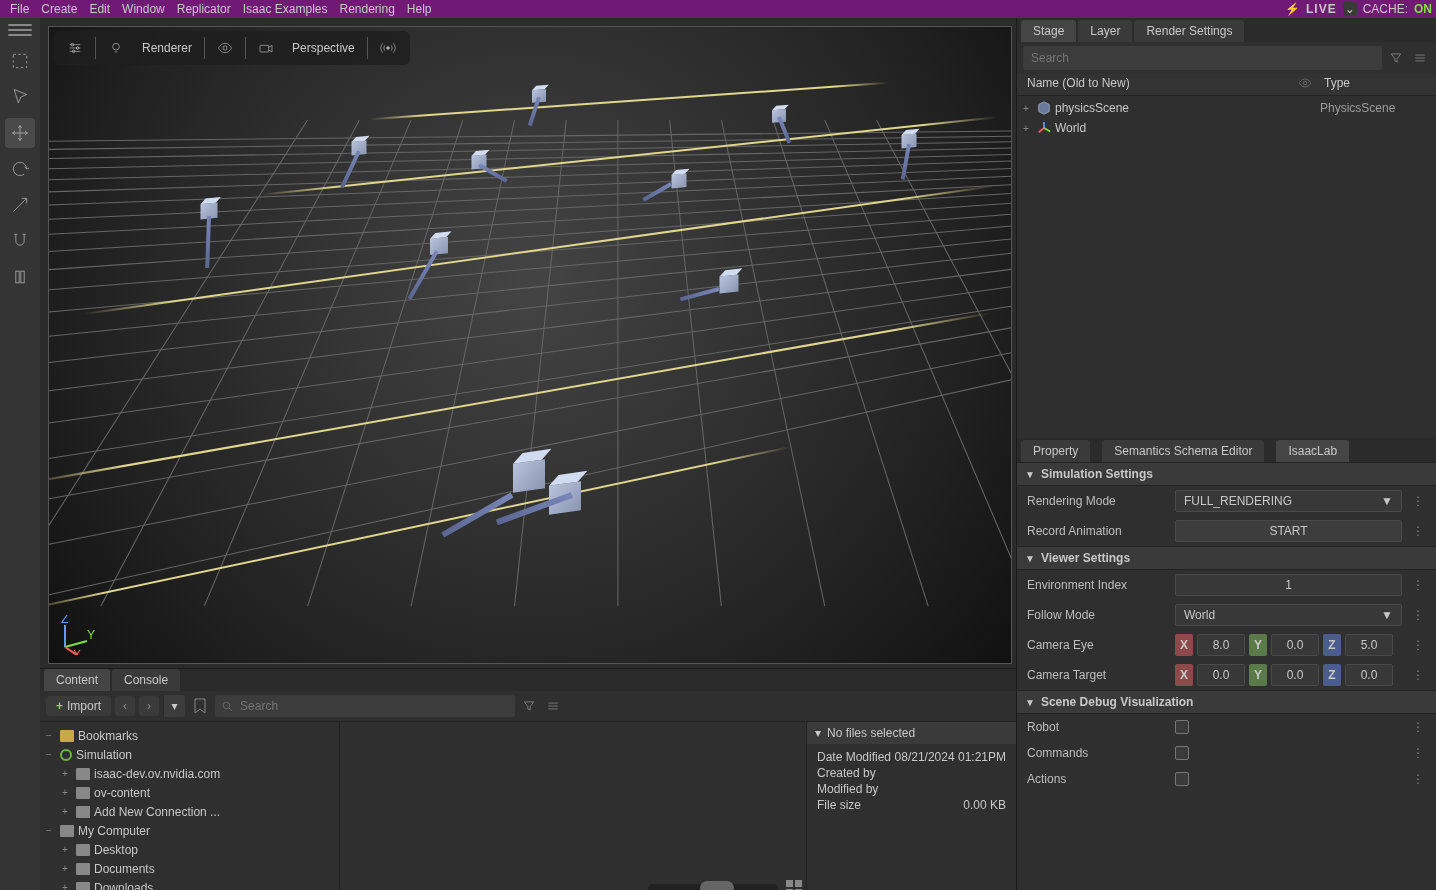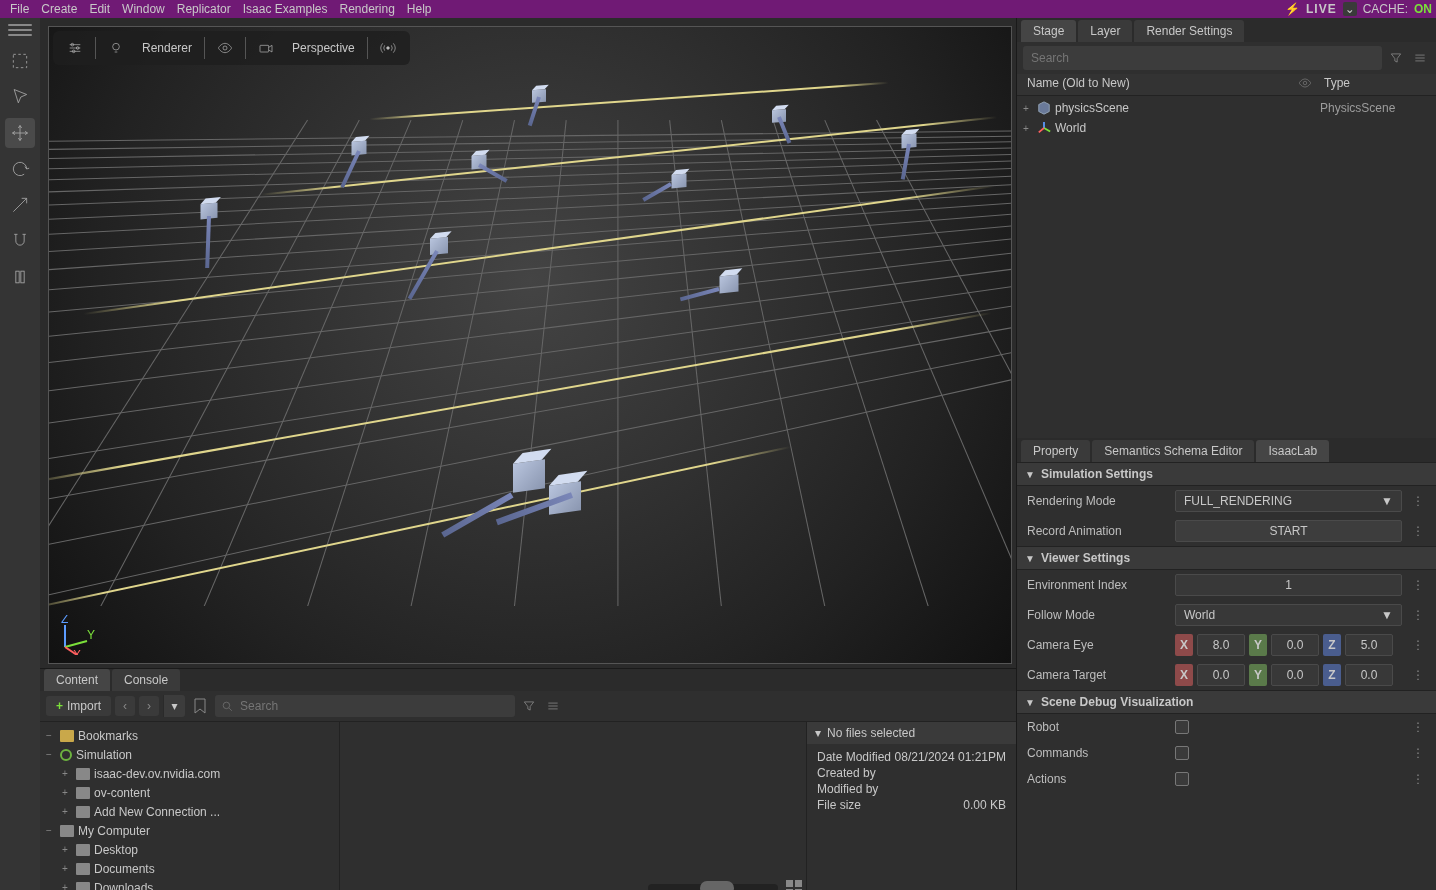--- a/index.html
+++ b/index.html
@@ -44,21 +44,21 @@
 .th-eye { width:30px; text-align:center;}
 .th-type { width:110px; padding-left:4px;}
 .tree-body { flex:1; background:#2f2f2f; overflow:auto; padding:2px 0 0 0;}
 .tree-row { display:flex; align-items:center; height:20px; padding:0 6px; gap:4px; }
 .tree-row .exp { width:10px; font-size:10px; color:#888; cursor:pointer;}
 .tree-row .nm { flex:1; }
 .tree-row .ty { width:110px; color:#9c9c9c; }
 .prim-ico { width:14px; height:14px; }
 .stage-area { display:flex; flex-direction:column; height:420px; }
 
-.prop-tabs { display:flex; background:#2b2b2b; height:24px; align-items:flex-end; gap:2px; padding-left:4px;}
+.prop-tabs { display:flex; background:#2b2b2b; height:24px; align-items:flex-end; gap:12px; padding-left:4px;}
 .prop-panel { flex:1; overflow:auto; background:#2f2f2f; }
 .section-hdr { background:#3a3a3a; padding:4px 8px; display:flex; align-items:center; gap:6px; font-weight:600; font-size:12px; border-top:1px solid #222; border-bottom:1px solid #222;}
 .section-hdr .tri { font-size:10px; }
 .prop-row { display:flex; align-items:center; padding:4px 10px; gap:8px; min-height:26px; }
 .prop-label { width:140px; color:#bdbdbd; font-size:12px;}
 .prop-value { flex:1; display:flex; gap:4px; }
 .dropdown { flex:1; background:#383838; border:1px solid #4a4a4a; height:22px; display:flex; align-items:center; justify-content:space-between; padding:0 8px; border-radius:2px; cursor:pointer;}
 .btn-start { flex:1; text-align:center; background:#3d3d3d; border:1px solid #4a4a4a; height:22px; line-height:20px; border-radius:2px; cursor:pointer;}
 .num-input { flex:1; text-align:center; background:#383838; border:1px solid #4a4a4a; height:22px; line-height:20px; border-radius:2px;}
 .dots { width:16px; text-align:center; color:#888; cursor:pointer;}

